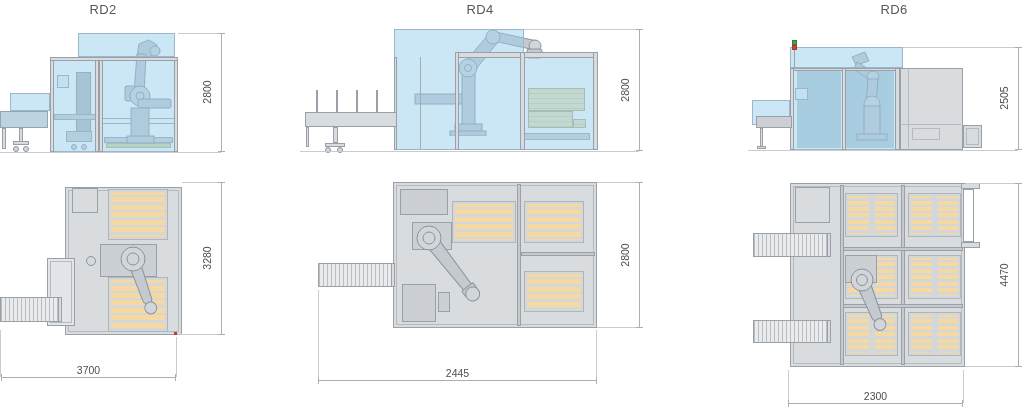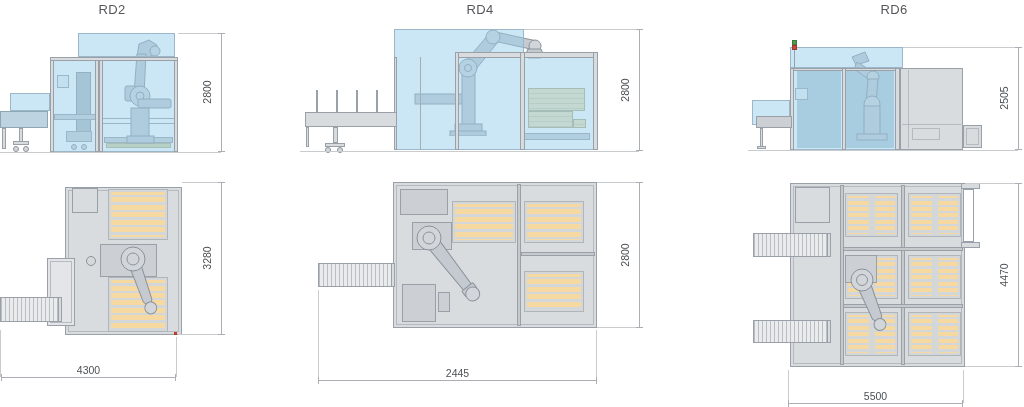--- a/index.html
+++ b/index.html
@@ -28,21 +28,21 @@
   .red{background:#c0392b}
   .rb{fill:#c4cad0;stroke:#8b929a;stroke-width:1}
   .rj{fill:#d2d6da;stroke:#8b929a;stroke-width:1}
 </style>
 </head>
 <body>
 
 <div class="canvas">
 
   <section>
-    <div class="ttl" style="left:82px;top:2px;width:60px">RD2</div>
+    <div class="ttl" style="left:73px;top:2px;width:60px">RD2</div>
 
     <div class="a win" style="left:57px;top:75px;width:12px;height:13px"></div>
     <div class="a" style="left:76px;top:72px;width:15px;height:68px;background:#b3bac0;border:1px solid #8f959c"></div>
     <div class="a g2" style="left:54px;top:114px;width:44px;height:6px"></div>
     <div class="a g2" style="left:66px;top:131px;width:26px;height:11px"></div>
     <div class="a circ" style="left:71px;top:144px;width:6px;height:6px"></div>
     <div class="a circ" style="left:81px;top:144px;width:6px;height:6px"></div>
     <div class="a ln" style="left:103px;top:118px;width:71px;height:1px"></div>
     <div class="a ln" style="left:103px;top:123px;width:71px;height:1px"></div>
     <div class="a g2" style="left:104px;top:137px;width:69px;height:6px"></div>
@@ -110,21 +110,21 @@
     <div class="a ext" style="left:178px;top:334px;width:43px;height:1px"></div>
     <div class="a dln" style="left:221px;top:182px;width:1px;height:153px"></div>
     <div class="a dln" style="left:218px;top:182px;width:7px;height:1px"></div>
     <div class="a dln" style="left:218px;top:334px;width:7px;height:1px"></div>
     <div class="dtx dtv" style="left:177px;top:251px">3280</div>
     <div class="a ext" style="left:0px;top:330px;width:1px;height:47px"></div>
     <div class="a ext" style="left:176px;top:337px;width:1px;height:40px"></div>
     <div class="a dln" style="left:1px;top:377px;width:175px;height:1px"></div>
     <div class="a dln" style="left:1px;top:374px;width:1px;height:7px"></div>
     <div class="a dln" style="left:175px;top:374px;width:1px;height:7px"></div>
-    <div class="dtx" style="left:1px;top:364px;width:175px">4300</div>
+    <div class="dtx" style="left:1px;top:364px;width:175px">3700</div>
   </section>
 
   <section>
     <div class="ttl" style="left:450px;top:2px;width:60px">RD4</div>
 
     <div class="a stack" style="left:528px;top:88px;width:57px;height:23px"></div>
     <div class="a stack" style="left:528px;top:111px;width:45px;height:17px"></div>
     <div class="a stack" style="left:573px;top:119px;width:13px;height:9px"></div>
     <div class="a g2" style="left:524px;top:133px;width:66px;height:7px"></div>
     <svg class="a" style="left:405px;top:28px" width="140" height="108" viewBox="0 0 140 108">
@@ -290,16 +290,16 @@
     <div class="a ext" style="left:965px;top:366px;width:53px;height:1px"></div>
     <div class="a dln" style="left:1018px;top:183px;width:1px;height:184px"></div>
     <div class="a dln" style="left:1015px;top:183px;width:7px;height:1px"></div>
     <div class="a dln" style="left:1015px;top:366px;width:7px;height:1px"></div>
     <div class="dtx dtv" style="left:974px;top:268px">4470</div>
     <div class="a ext" style="left:788px;top:370px;width:1px;height:33px"></div>
     <div class="a ext" style="left:963px;top:370px;width:1px;height:33px"></div>
     <div class="a dln" style="left:788px;top:403px;width:175px;height:1px"></div>
     <div class="a dln" style="left:788px;top:400px;width:1px;height:7px"></div>
     <div class="a dln" style="left:962px;top:400px;width:1px;height:7px"></div>
-    <div class="dtx" style="left:788px;top:390px;width:175px">5500</div>
+    <div class="dtx" style="left:788px;top:390px;width:175px">2300</div>
   </section>
 
 </div>
 
 </body></html>

